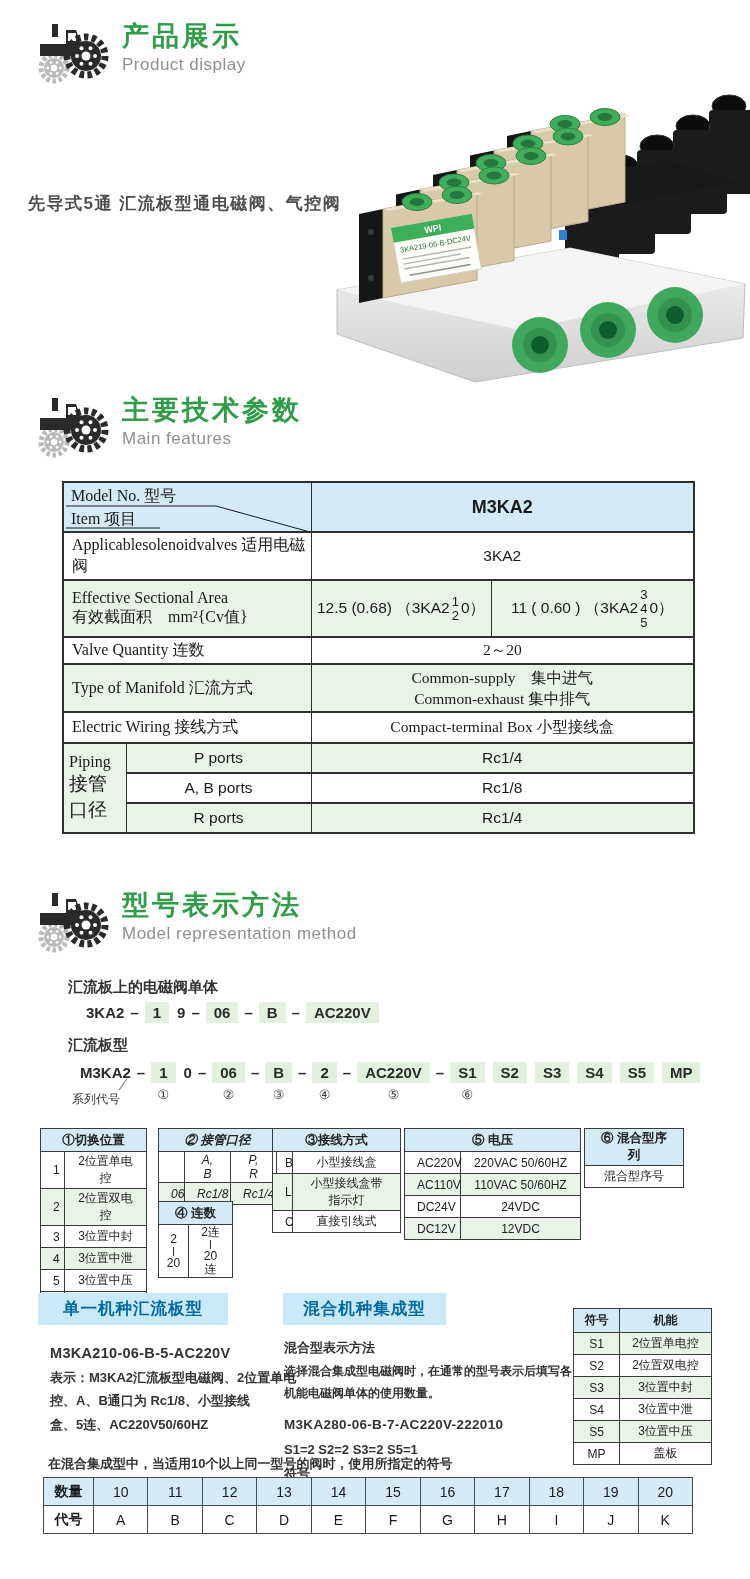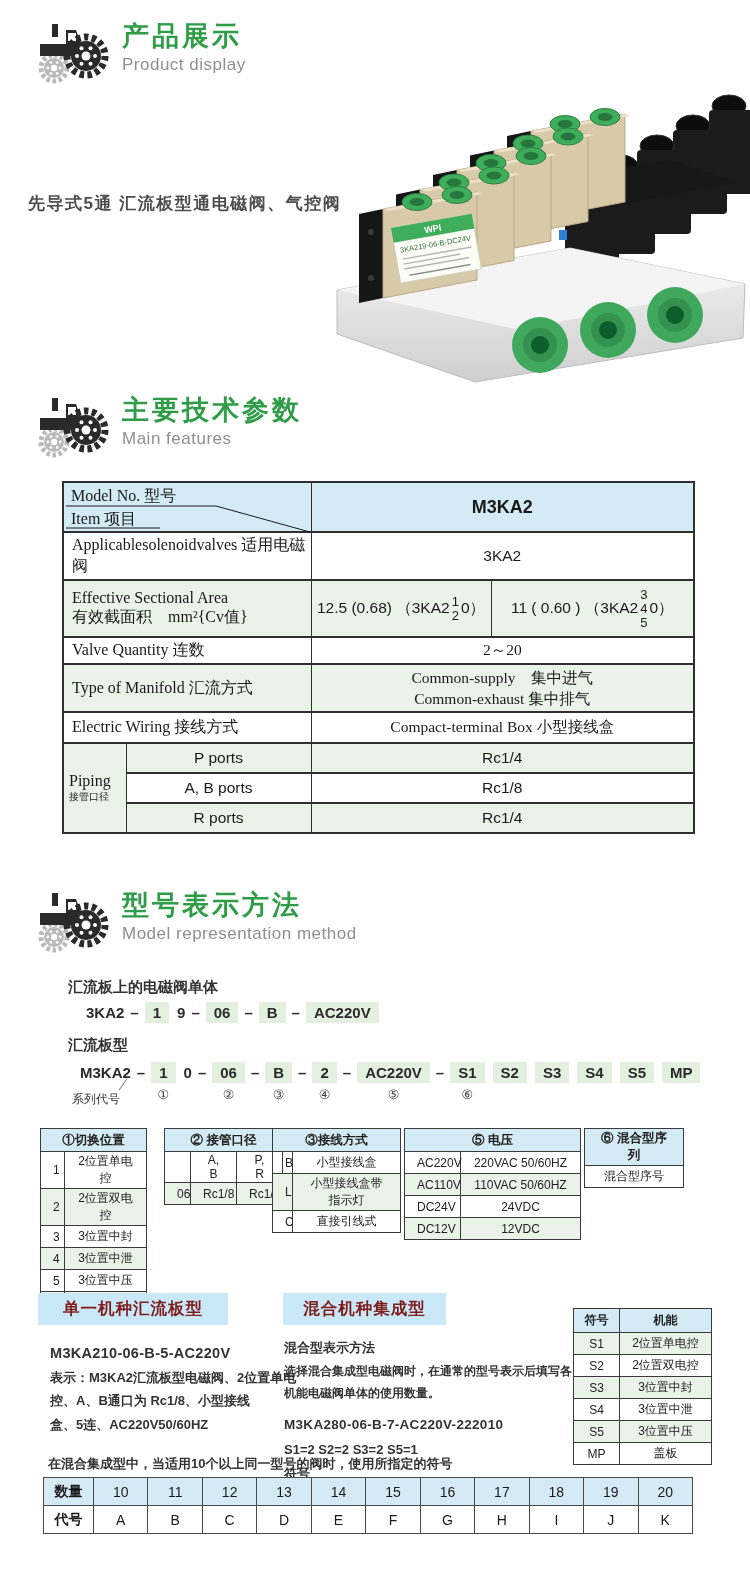--- a/index.html
+++ b/index.html
@@ -52,21 +52,21 @@
   table.ct td{border:1px solid #3a3a3a;border-top-width:1.5px;border-bottom-width:1.5px;
               text-align:center;font-size:12px;padding:1px 12px;height:19px;color:#222;}
   table.ct tr.cth td{background:#d4ebf6;font-weight:600;font-size:12.5px;height:20px;}
   table.ct tr.g td{background:#e9f3e8;}
   .t4body td{height:50px !important;}
   .t4stack{display:flex;flex-direction:column;align-items:center;line-height:13px;}
   .vline{width:1px;height:9px;background:#333;margin:1px 0;display:block;}
 
   
   .pill{position:absolute;background:#c9e8f8;text-align:center;font-weight:bold;font-size:16.5px;
-        color:#7f1d1d;padding:5px 0;letter-spacing:1px;}
+        color:#0369a1;padding:5px 0;letter-spacing:1px;}
   .para{position:absolute;font-weight:600;color:#333;}
   .para div{white-space:nowrap;}
   .codeln{font-size:14.5px;letter-spacing:.3px;}
   .note{position:absolute;left:48px;top:1455px;font-size:13px;font-weight:600;color:#333;}
 
   table.sym{position:absolute;left:573px;top:1308px;width:138px;border-collapse:collapse;table-layout:fixed;}
   table.sym td{border:1px solid #3a3a3a;border-top-width:1.5px;border-bottom-width:1.5px;
                text-align:center;font-size:12px;height:19px;color:#222;}
   table.sym tr.cth td{background:#d4ebf6;font-weight:600;height:21px;}
   table.sym tr.g td{background:#e9f3e8;}
@@ -318,21 +318,21 @@
         <div>Common-exhaust 集中排气</div>
       </td>
     </tr>
     <tr style="height:31px;">
       <td class="lblcell" colspan="2">Electric Wiring 接线方式</td>
       <td class="serif" colspan="2">Compact-terminal Box  小型接线盒</td>
     </tr>
     <tr style="height:30px;">
       <td class="green" rowspan="3" style="text-align:left;padding-left:5px;">
         <div class="serif" style="font-size:16px;">Piping</div>
-        <div style="font-size:10px;font-family:Liberation Serif, serif;">接管口径</div>
+        <div style="font-size:19px;font-family:Liberation Serif, serif;">接管口径</div>
       </td>
       <td class="green">P  ports</td>
       <td class="green" colspan="2">Rc1/4</td>
     </tr>
     <tr style="height:30px;">
       <td>A, B  ports</td>
       <td colspan="2">Rc1/8</td>
     </tr>
     <tr style="height:30px;">
       <td class="green">R  ports</td>
@@ -442,21 +442,21 @@
           <td>5</td>
           <td>3位置中压</td>
         </tr>
     <tr class="g">
           <td>8</td>
           <td>混合型</td>
         </tr>
   </tbody>
     </table>
 
-  <table class="ct" style="left:164px;top:1128px;width:118px;">
+  <table class="ct" style="left:158px;top:1128px;width:118px;font-style:italic;">
     <colgroup>
         <col style="width:26px">
         <col style="width:46px">
         <col style="width:46px">
       </colgroup>
     <tbody>
         <tr class="cth">
           <td colspan="3">② 接管口径</td>
         </tr>
     <tr>
@@ -465,20 +465,47 @@
           <td>P, R</td>
         </tr>
     <tr class="g">
           <td>06</td>
           <td>Rc1/8</td>
           <td>Rc1/4</td>
         </tr>
   </tbody>
     </table>
 
+  <table class="ct" style="left:158px;top:1201px;width:74px;">
+    <colgroup>
+        <col style="width:30px">
+        <col style="width:44px">
+      </colgroup>
+    <tbody>
+        <tr class="cth">
+          <td colspan="2">④ 连数</td>
+        </tr>
+    <tr class="t4body">
+      <td>
+            <span class="t4stack">
+              <span>2</span>
+              <i class="vline"></i>
+              <span>20</span>
+            </span>
+          </td>
+      <td>
+            <span class="t4stack">
+              <span>2连</span>
+              <i class="vline"></i>
+              <span>20连</span>
+            </span>
+          </td>
+    </tr>
+  </tbody>
+    </table>
 
   <table class="ct" style="left:272px;top:1128px;width:128px;">
     <colgroup>
         <col style="width:20px">
         <col style="width:108px">
       </colgroup>
     <tbody>
         <tr class="cth">
           <td colspan="2">③接线方式</td>
         </tr>

